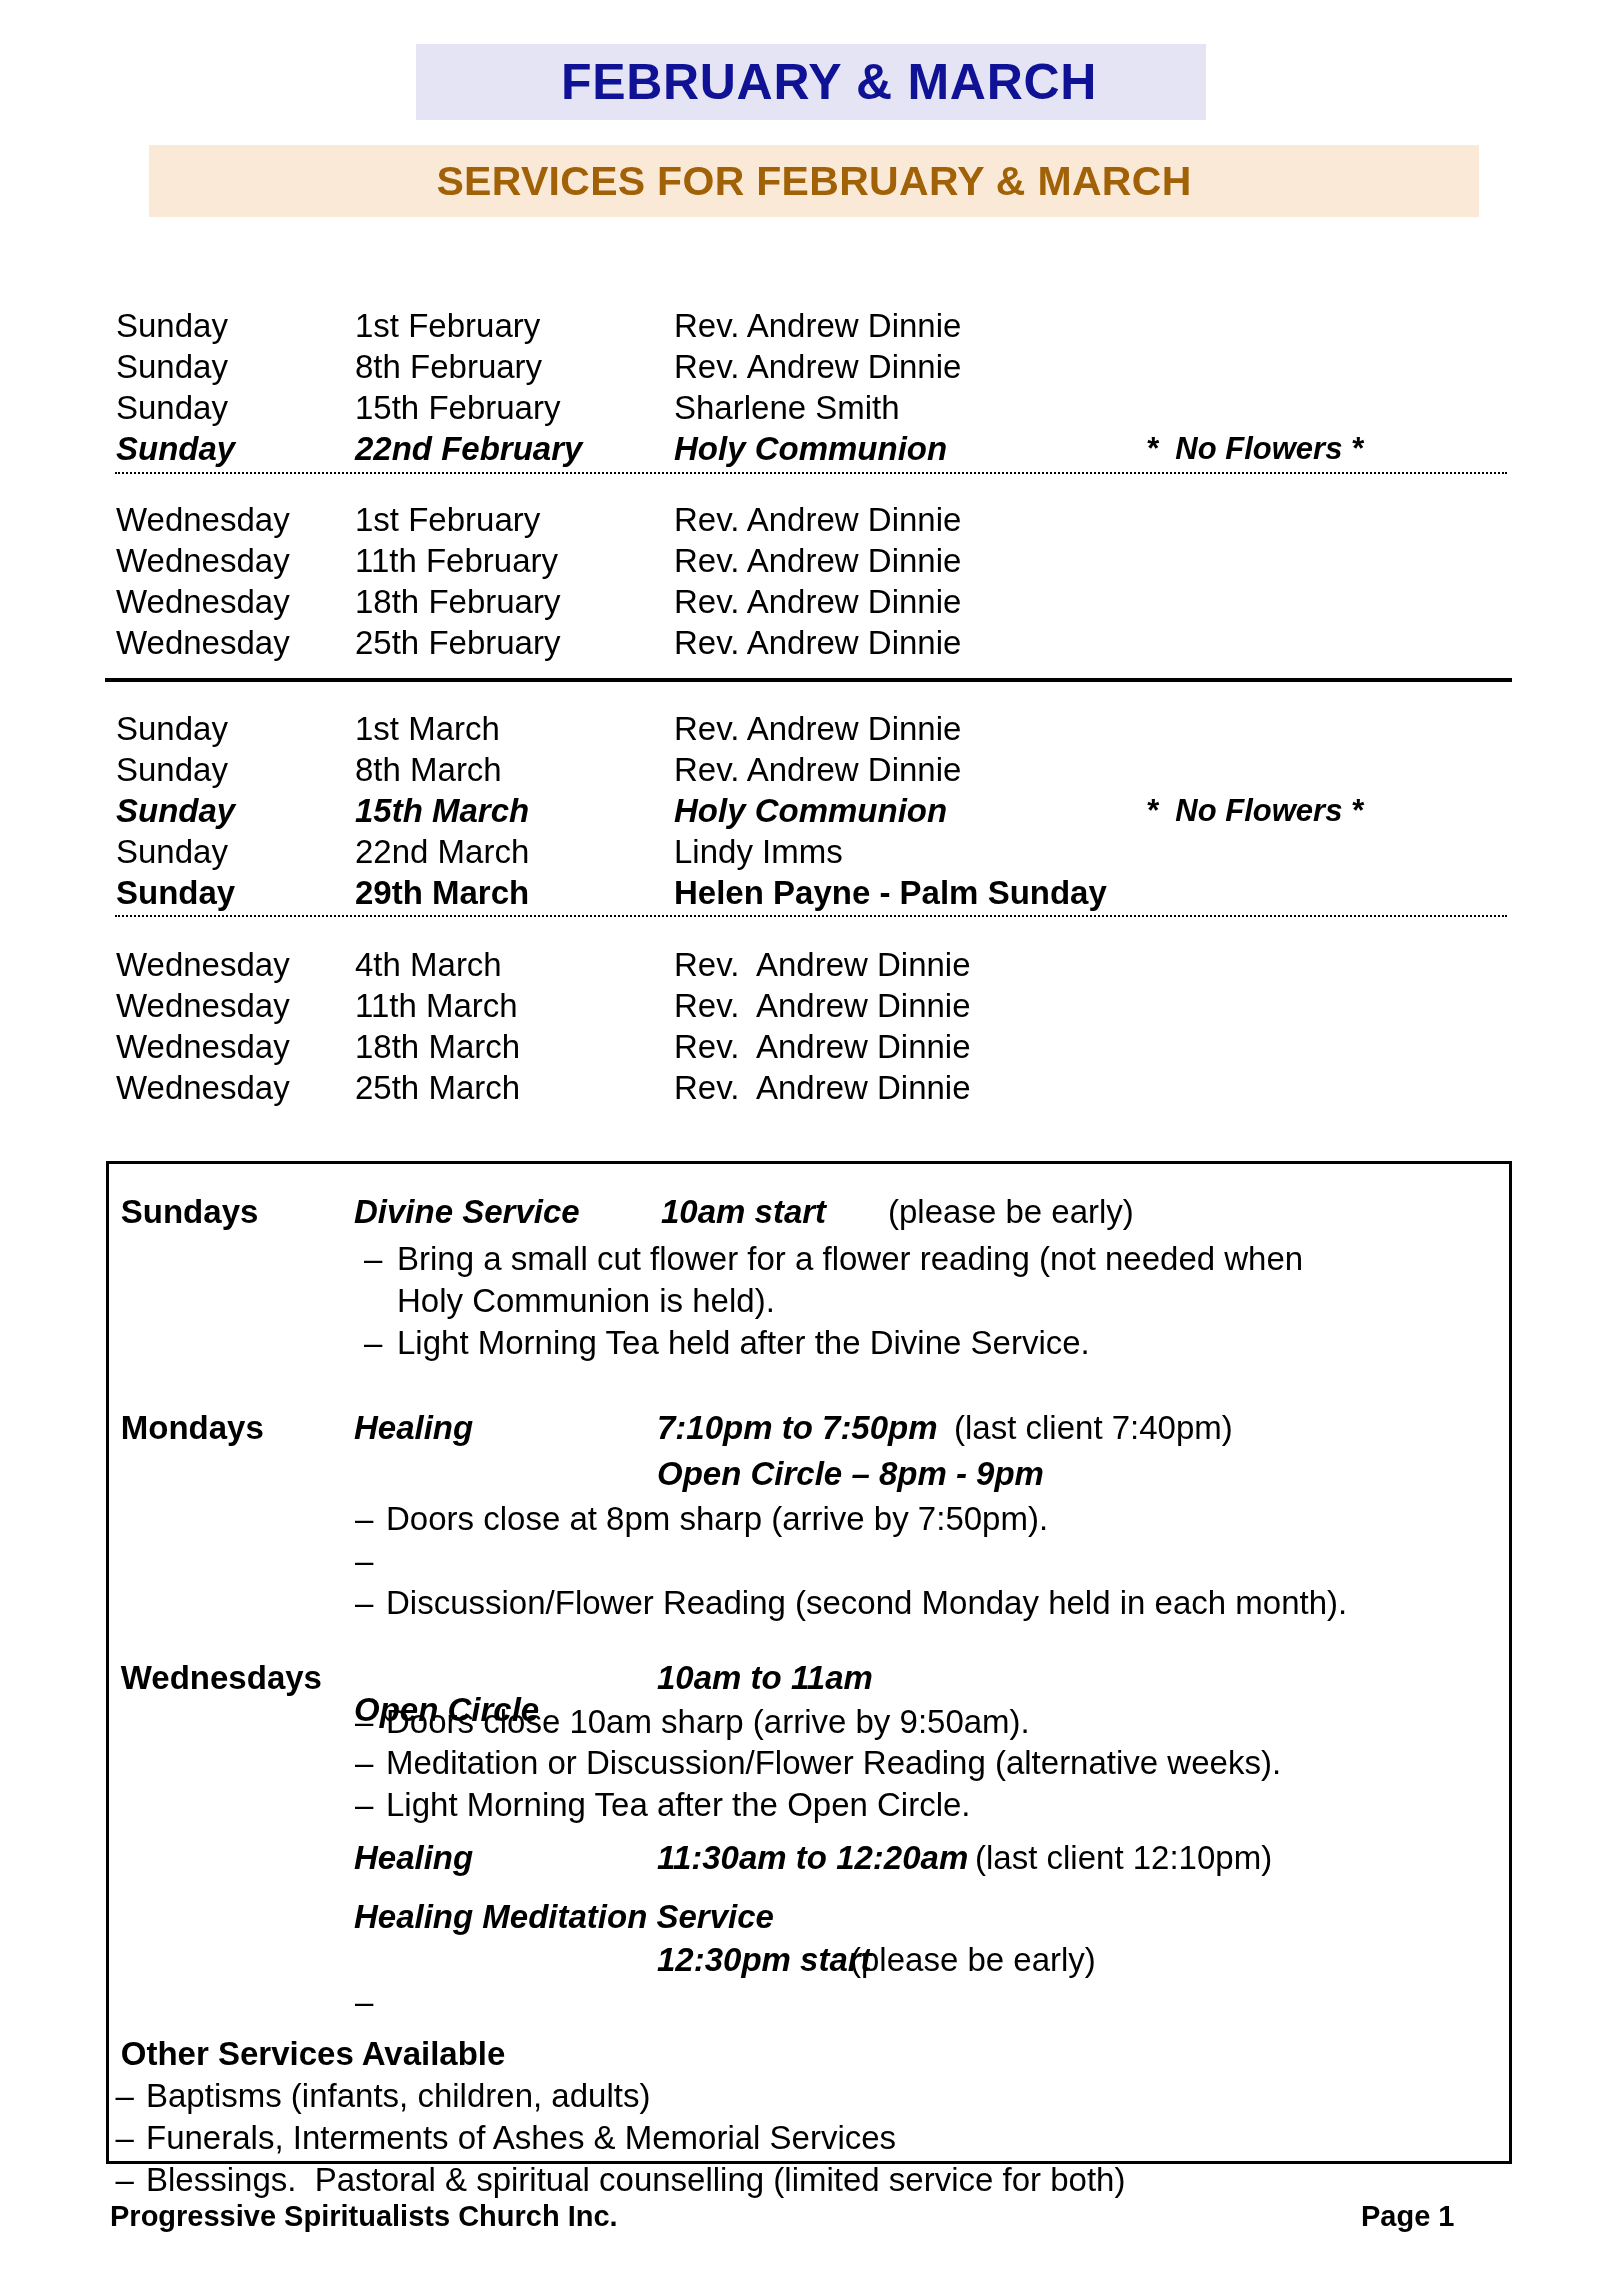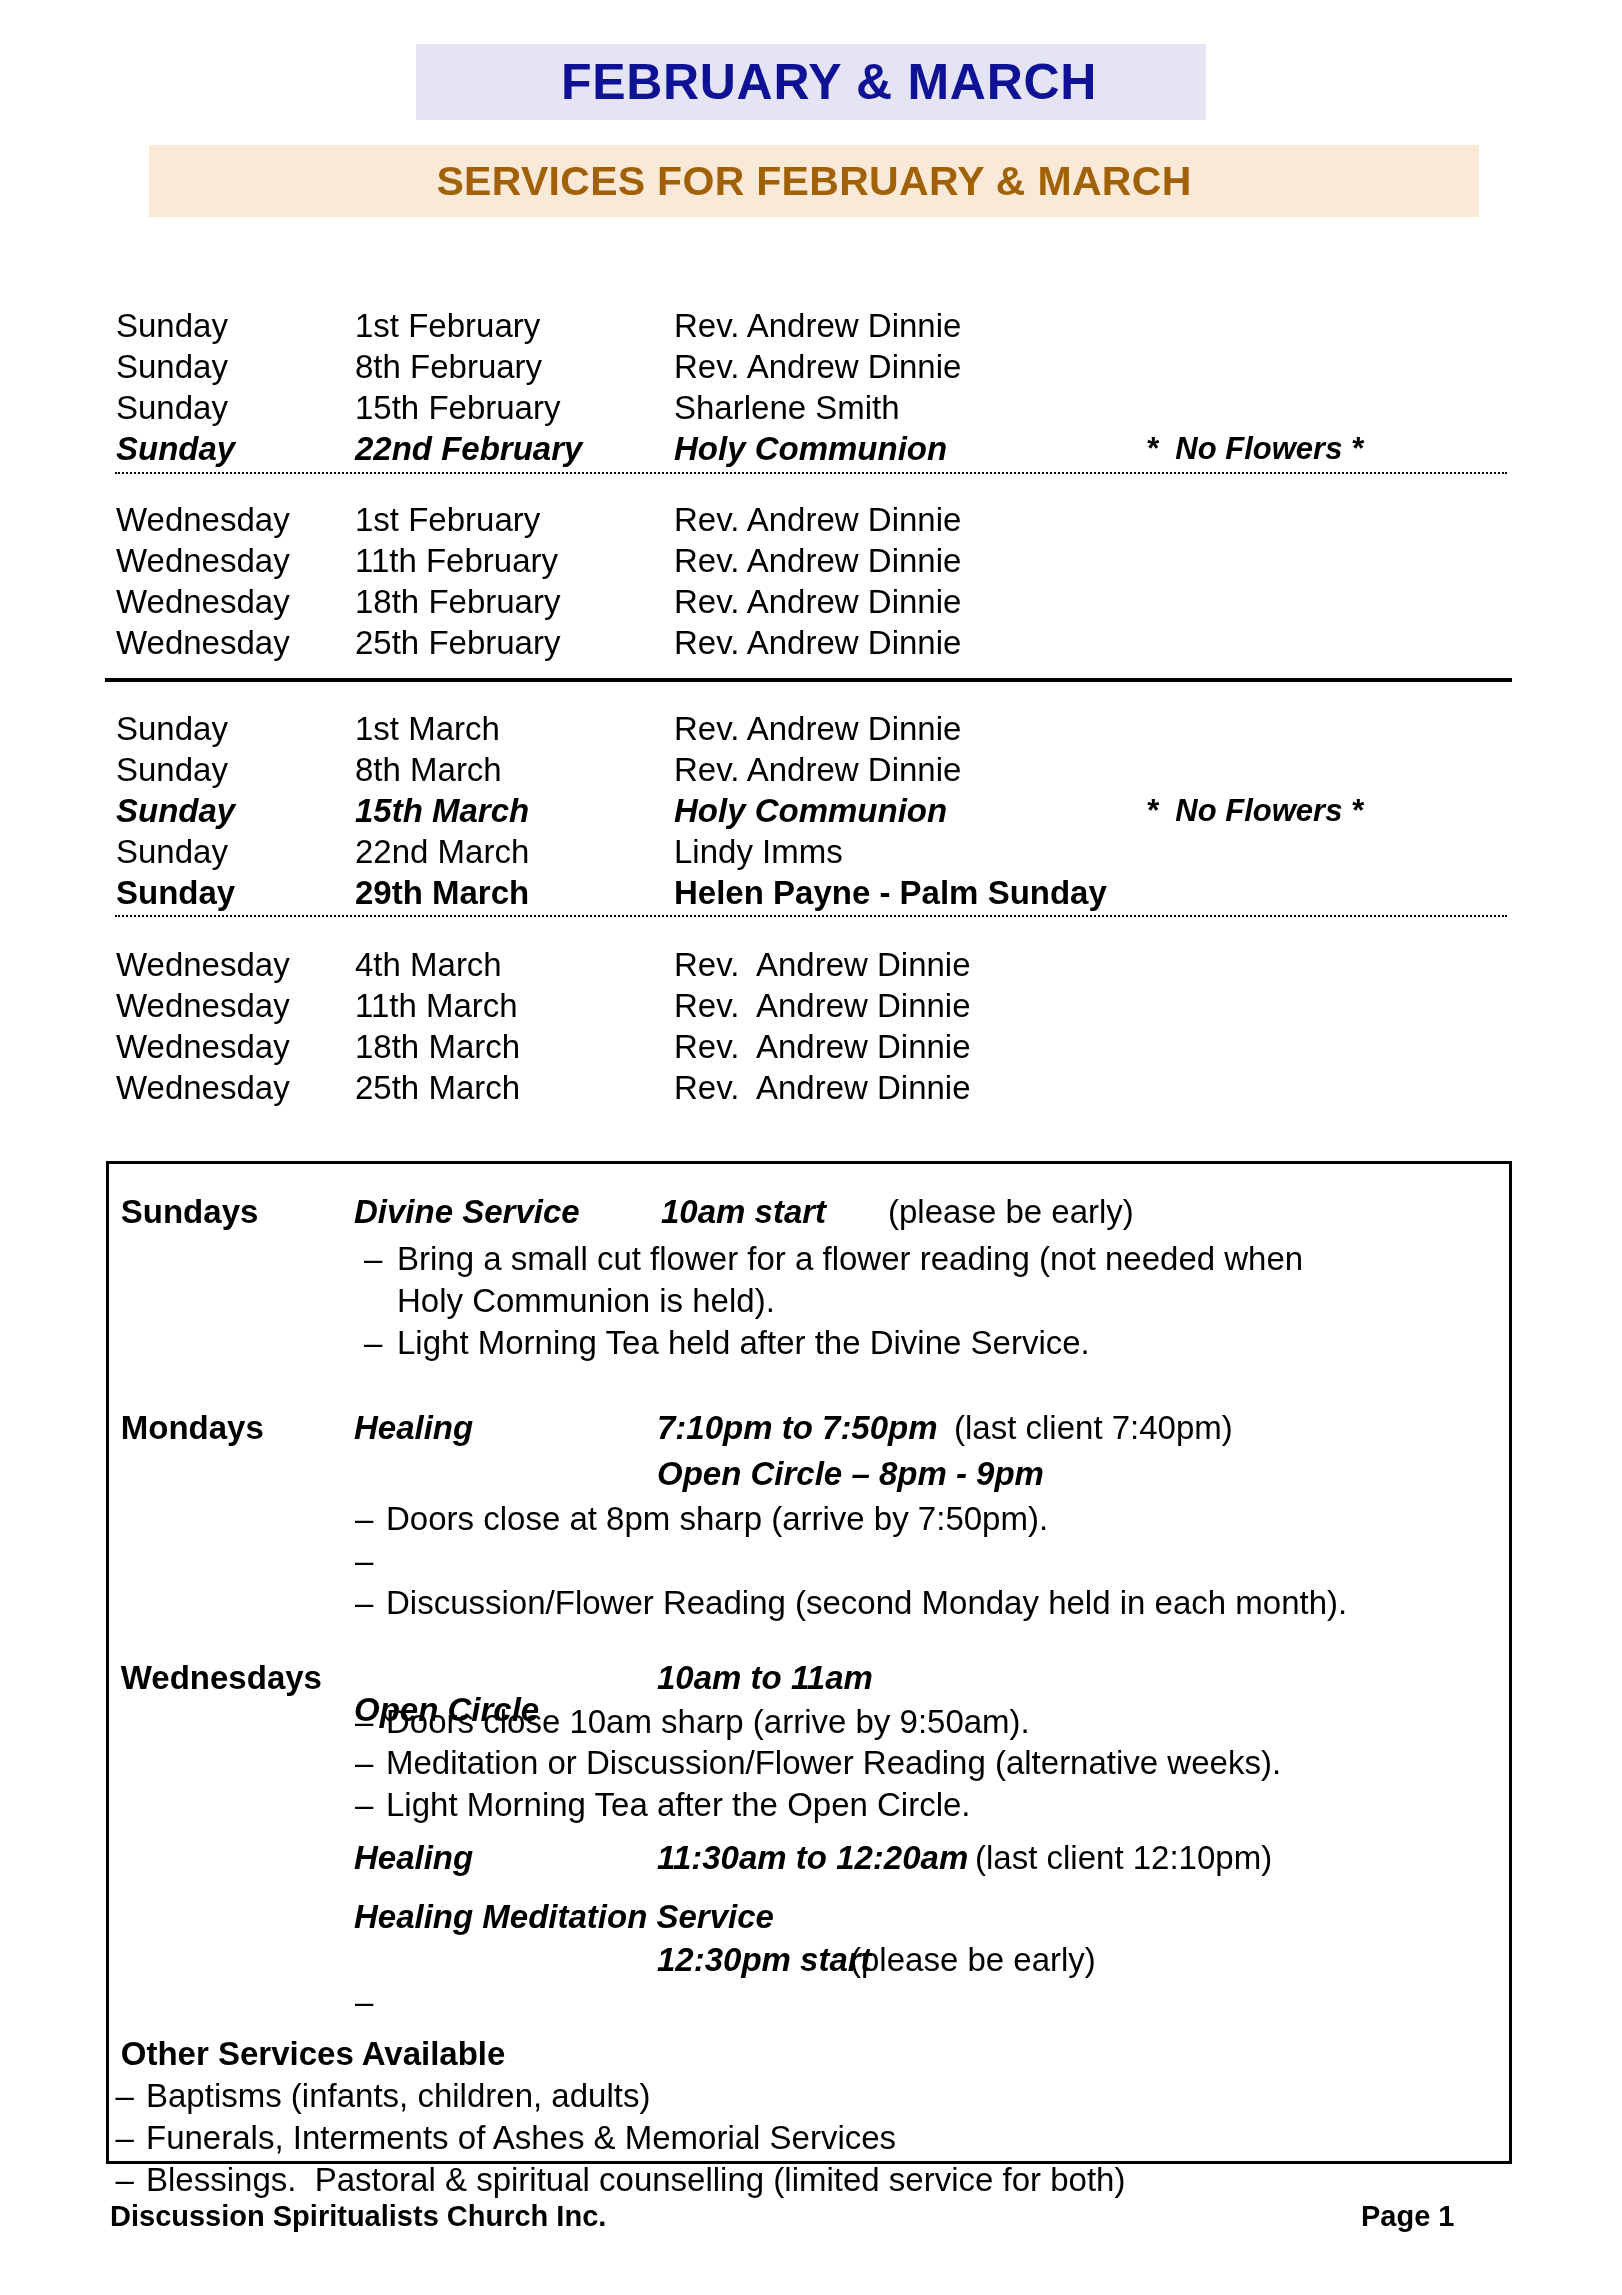--- a/index.html
+++ b/index.html
@@ -375,17 +375,17 @@
     <span class="ib-line bullet narrow" style="left:6.5px; top:915px;">–</span>
     <span class="ib-line narrow body-t" style="left:37px; top:915px;">Baptisms (infants, children, adults)</span>
 
     <span class="ib-line bullet narrow" style="left:6.5px; top:957px;">–</span>
     <span class="ib-line narrow body-t" style="left:37px; top:957px;">Funerals, Interments of Ashes &amp; Memorial Services</span>
 
     <span class="ib-line bullet narrow" style="left:6.5px; top:999px;">–</span>
     <span class="ib-line narrow body-t" style="left:37px; top:999px;">Blessings.  Pastoral &amp; spiritual counselling (limited service for both)</span>
   </div>
 
-  <div id="footer-left">Discussion Spiritualists Church Inc.</div>
+  <div id="footer-left">Progressive Spiritualists Church Inc.</div>
   <div id="footer-right">Page 1</div>
 
 </div>
 
 
 </body></html>

